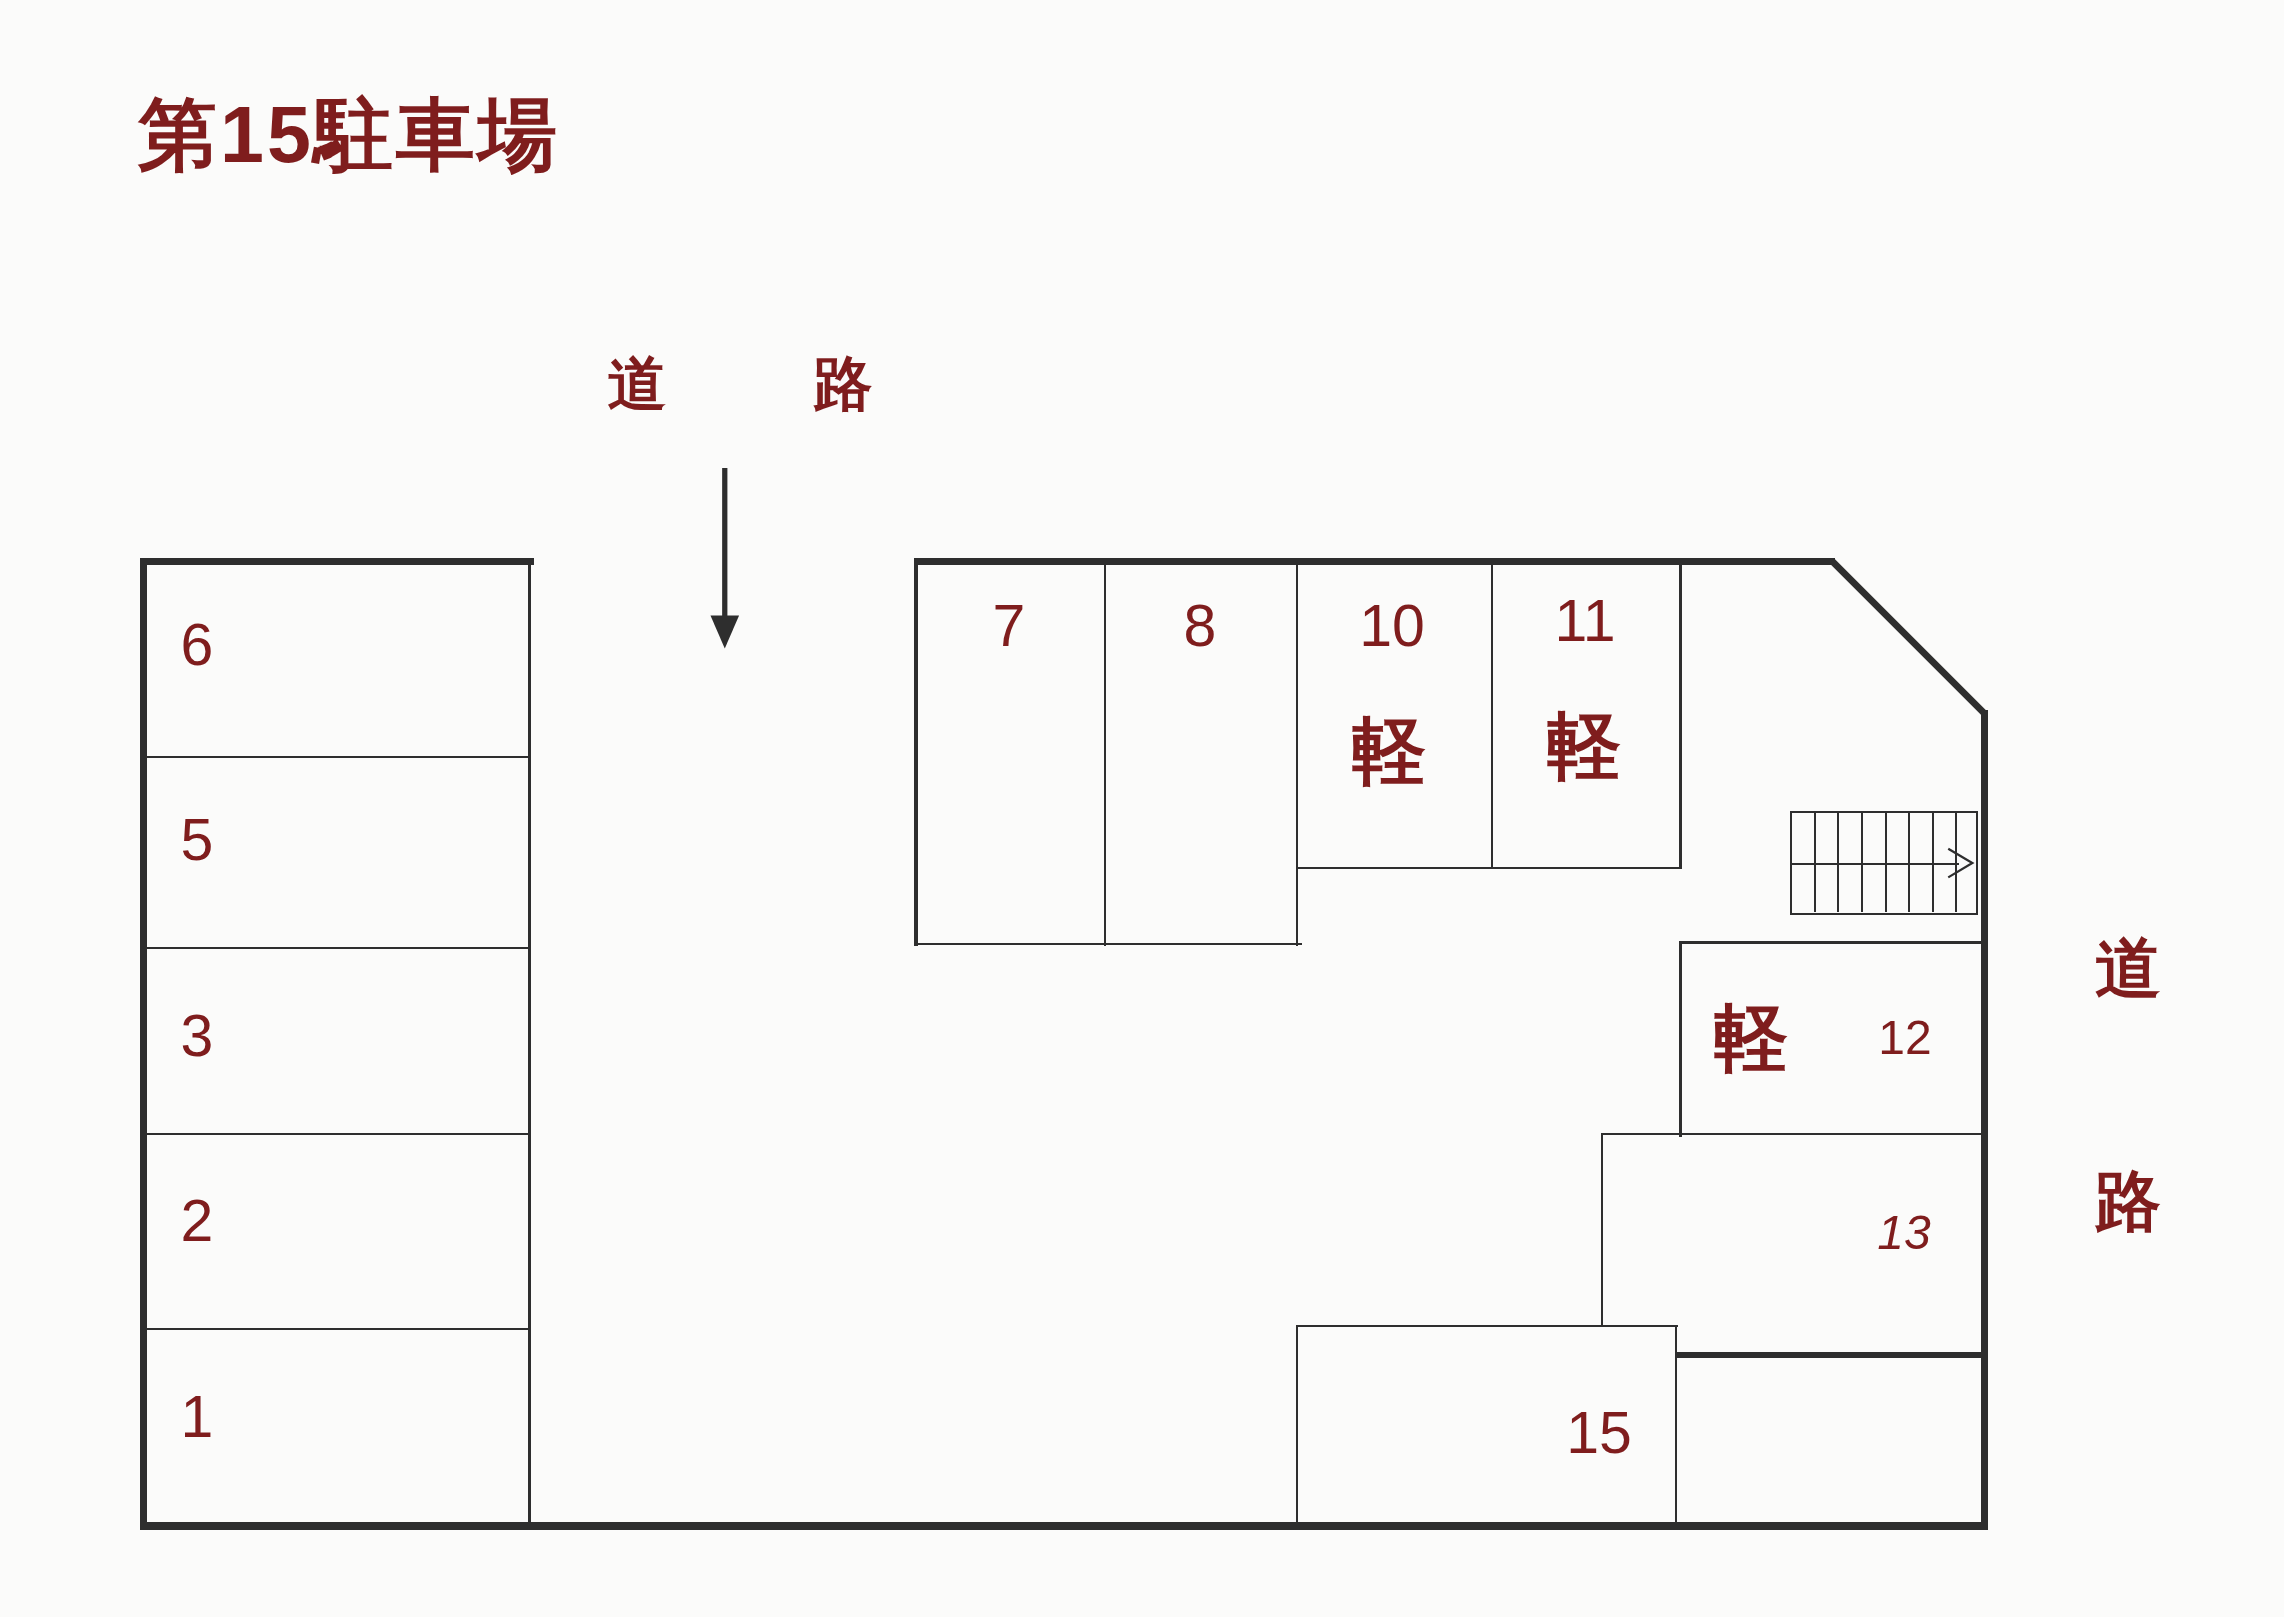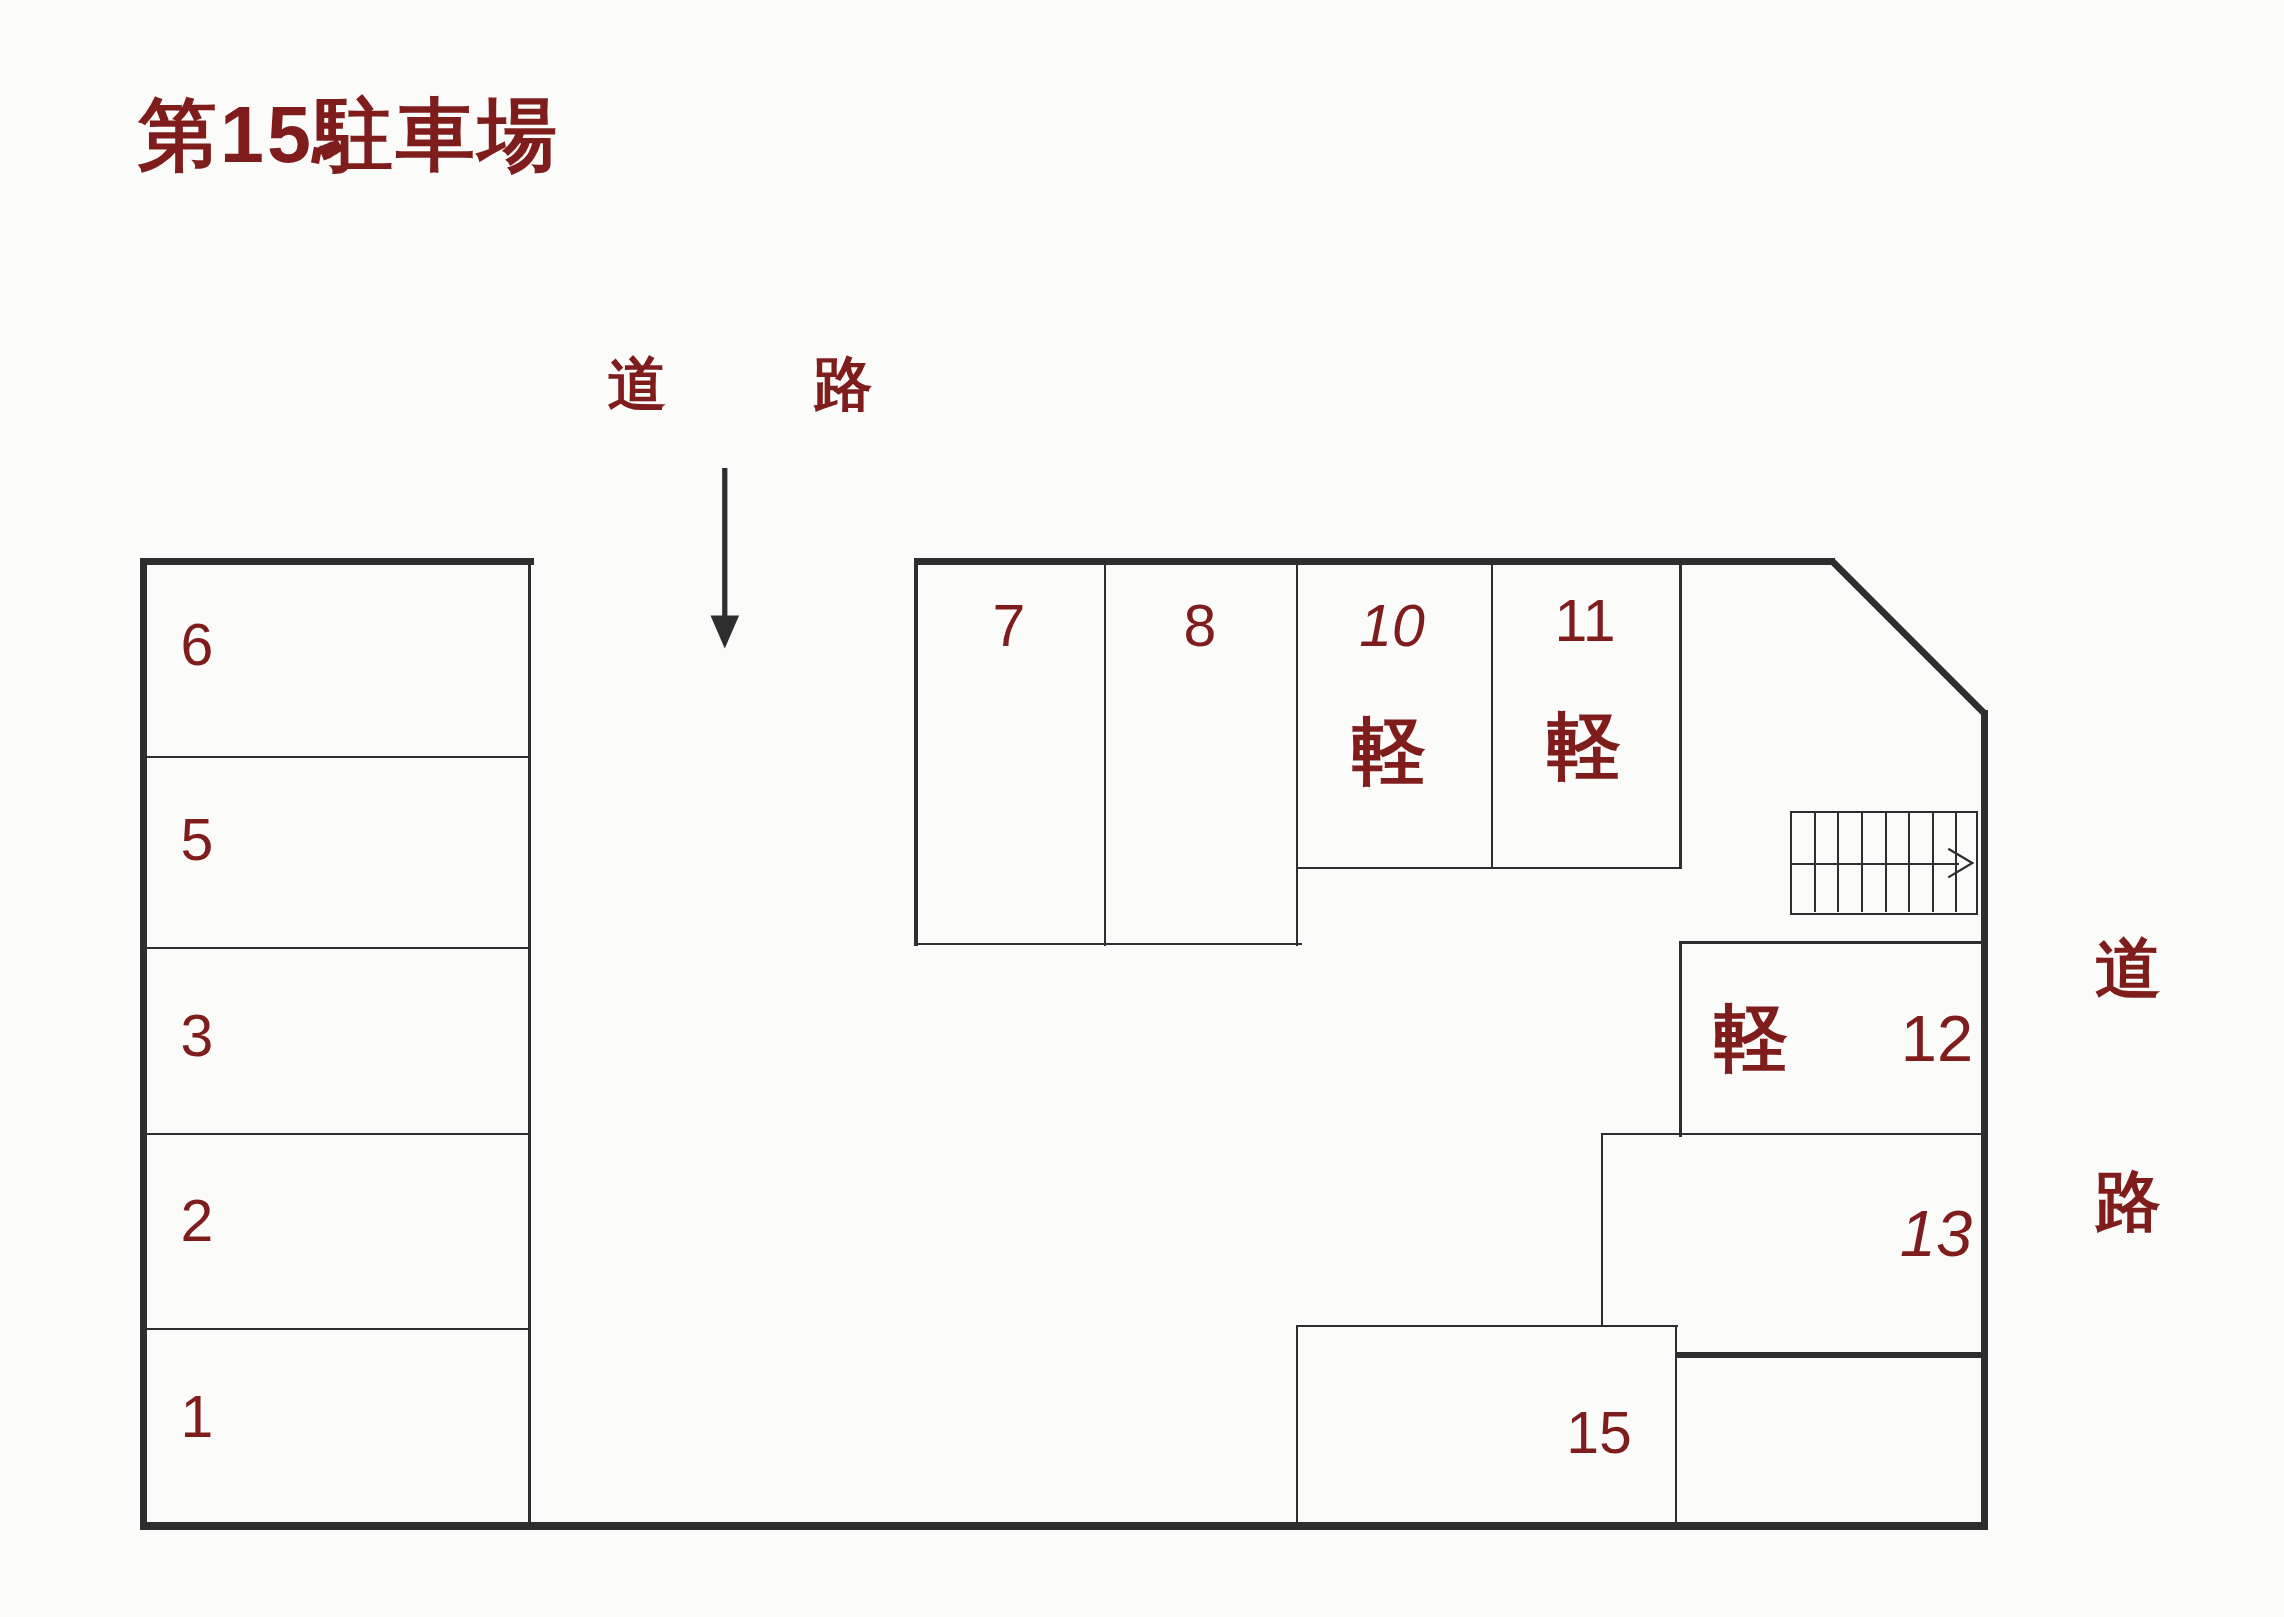--- a/index.html
+++ b/index.html
@@ -8,21 +8,21 @@
     font-family:"Liberation Sans","DejaVu Sans",sans-serif;color:#262626;overflow:hidden;
   }
   .ln{position:absolute;background:#2e2e2e;}
   .lbl{position:absolute;white-space:nowrap;line-height:1;color:#7f1d1d;}
   .ctr{transform:translate(-50%,-50%);}
   .title{font-size:79px;font-weight:bold;letter-spacing:3px;}
   .addr{font-size:57px;font-weight:bold;letter-spacing:1.5px;}
   .roadchar{font-size:59px;font-weight:bold;}
   .roadchar-r{font-size:66px;font-weight:bold;}
   .num{font-size:59px;}
-  .num-lg{font-size:65px;margin-left:32px;}
+  .num-lg{font-size:48px;}
   .kei{font-size:74px;font-weight:bold;}
   .space{position:absolute;}
   .stairs{position:absolute;left:1790px;top:811px;width:188px;height:104px;border:2.3px solid #2e2e2e;box-sizing:border-box;}
   .stairs .step{position:absolute;top:0;width:1.5px;height:99px;background:#2e2e2e;}
   .stairs .mid{position:absolute;left:0;top:50px;width:167px;height:1.5px;background:#2e2e2e;}
   svg{position:absolute;left:0;top:0;pointer-events:none;}
 </style>
 </head>
 <body>
 
@@ -110,21 +110,21 @@
     <span class="lbl num ctr" style="left:54px;top:89px;">1</span>
   </div>
 
   <div class="space" style="left:914px;top:558px;width:190px;height:388px;">
     <span class="lbl num ctr" style="left:95px;top:68px;">7</span>
   </div>
   <div class="space" style="left:1104px;top:558px;width:192px;height:388px;">
     <span class="lbl num ctr" style="left:96px;top:68px;">8</span>
   </div>
   <div class="space" style="left:1296px;top:561px;width:195px;height:308px;">
-    <span class="lbl num ctr" style="left:96px;top:65px;font-style:italic;">10</span>
+    <span class="lbl num ctr" style="left:96px;top:65px;">10</span>
     <span class="lbl kei ctr" style="left:93px;top:190px;">軽</span>
   </div>
   <div class="space" style="left:1491px;top:556px;width:188px;height:308px;">
     <span class="lbl num ctr" style="left:94px;top:65px;">11</span>
     <span class="lbl kei ctr" style="left:93px;top:190px;">軽</span>
   </div>
 
   <div class="space" style="left:1679px;top:941px;width:305px;height:196px;">
     <span class="lbl kei ctr" style="left:72px;top:97px;">軽</span>
     <span class="lbl num-lg ctr" style="left:226px;top:97px;">12</span>

